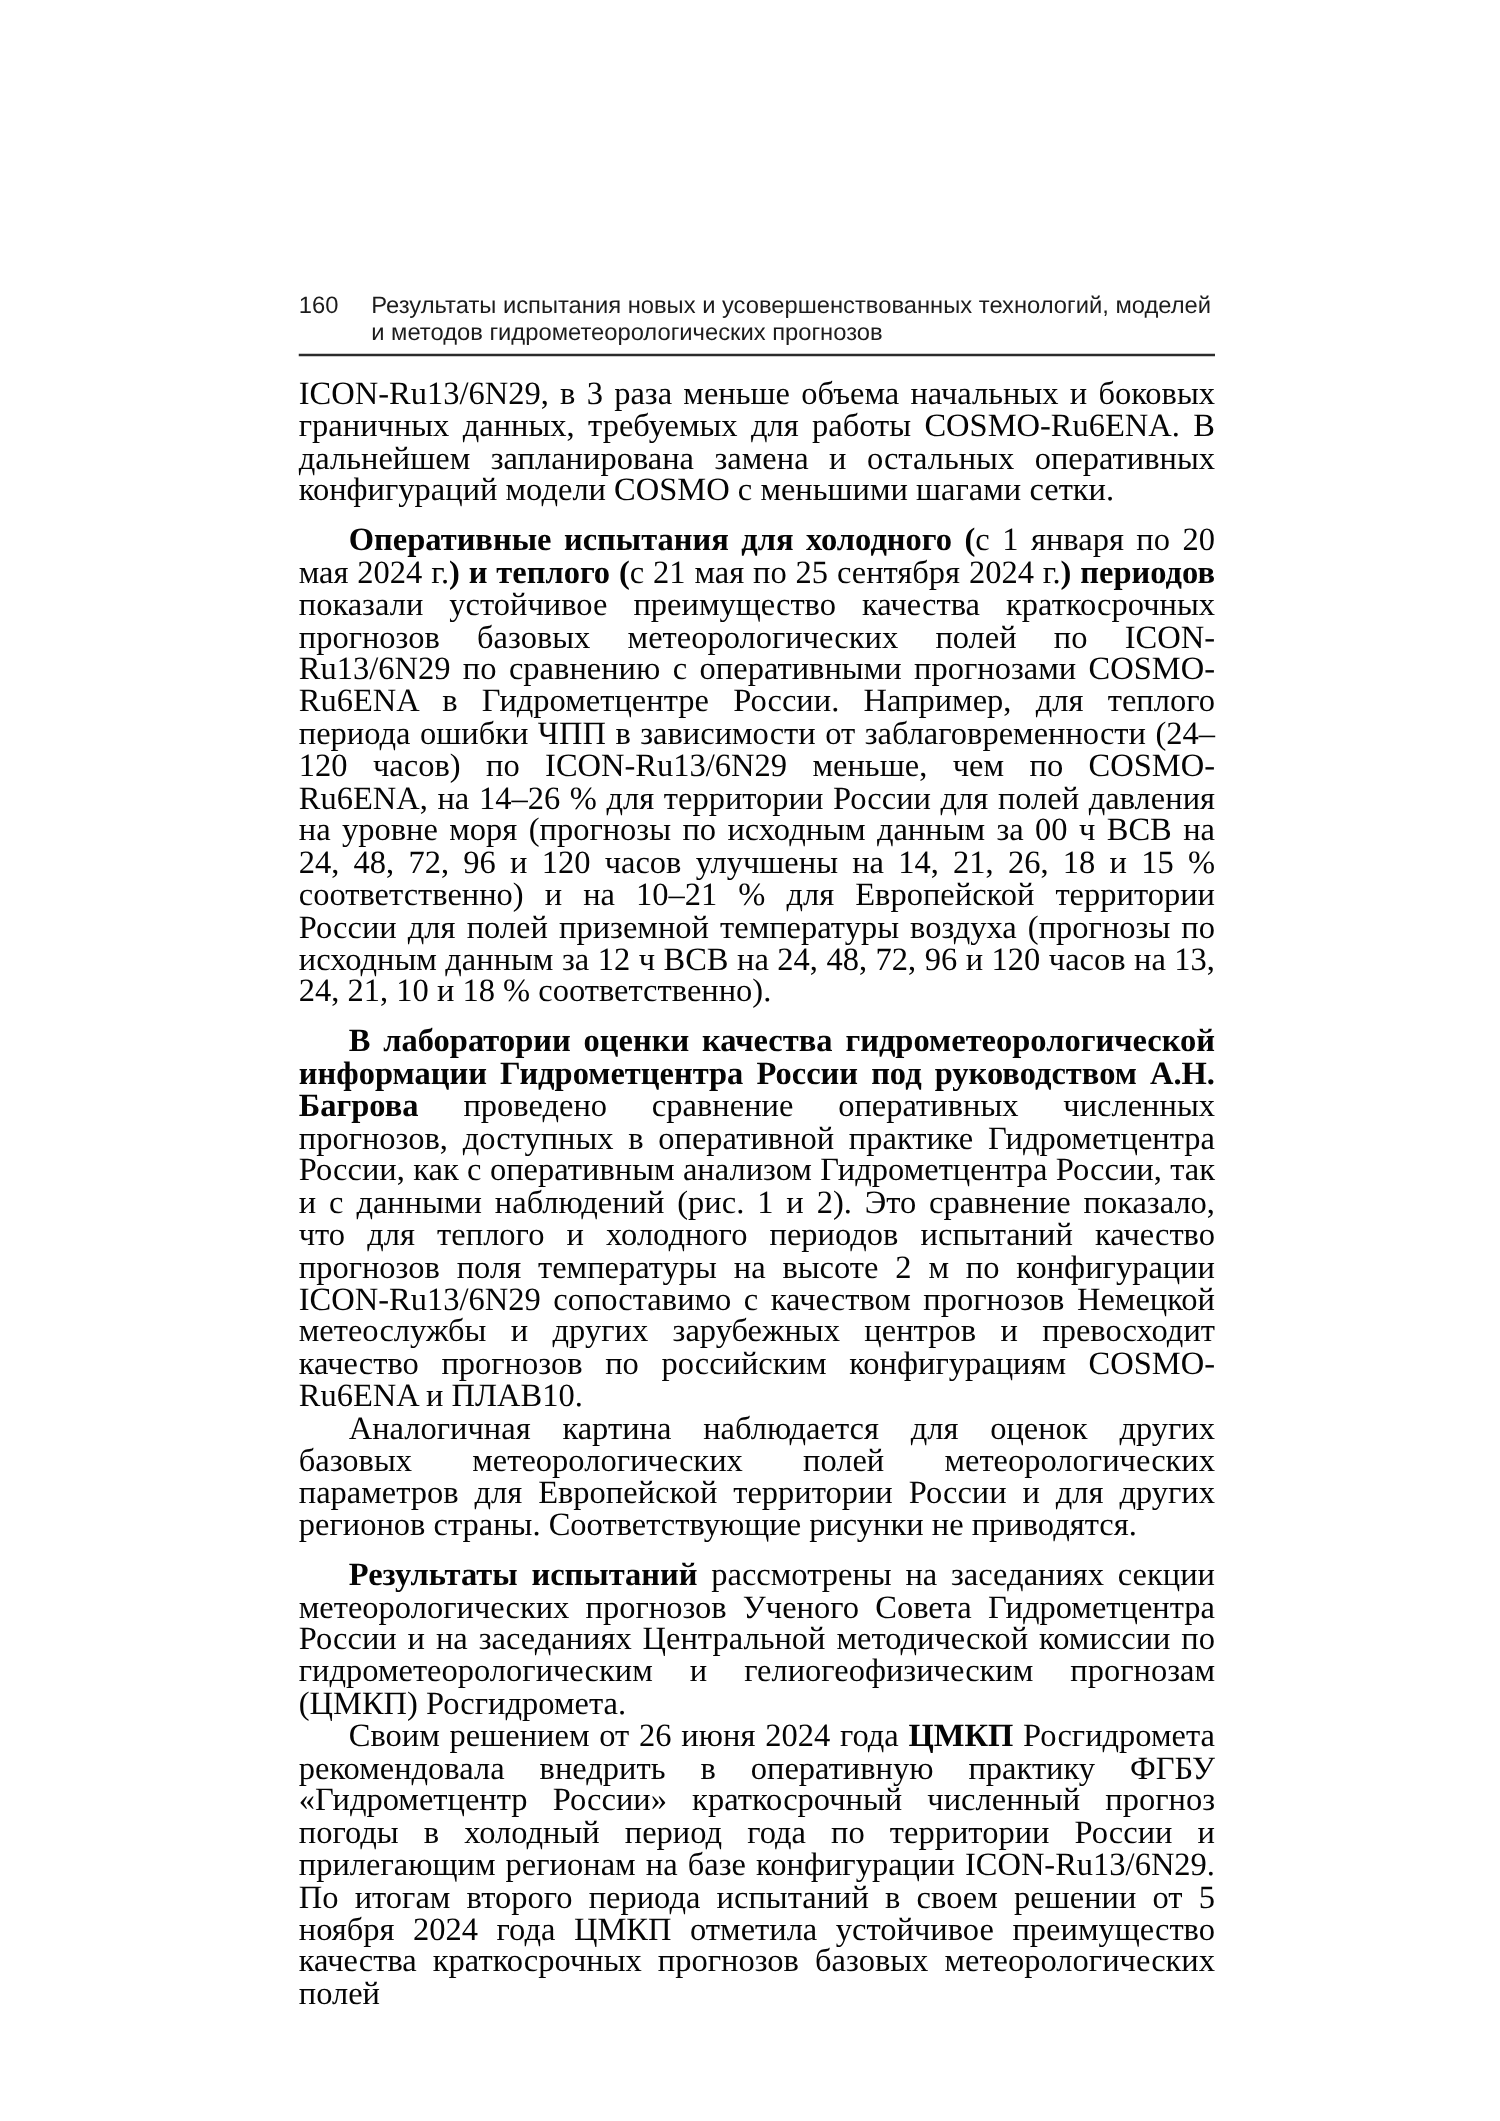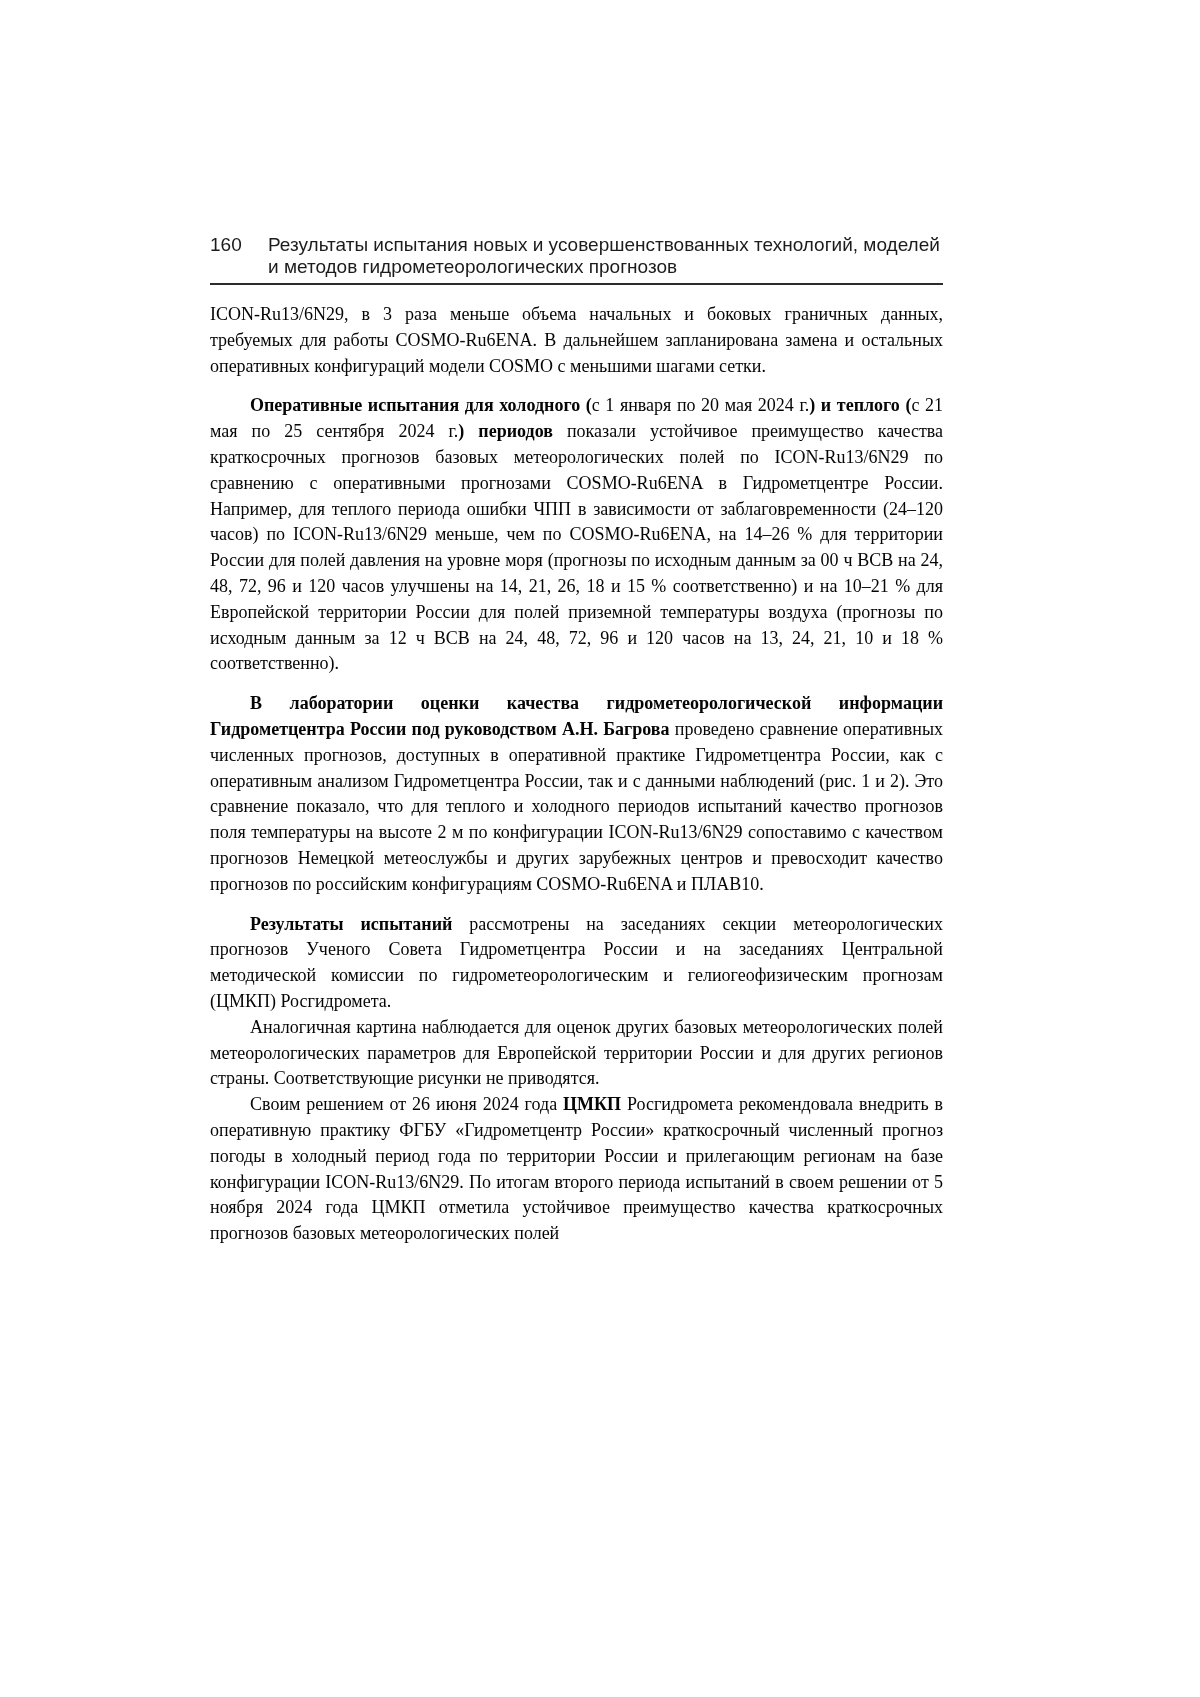--- a/index.html
+++ b/index.html
@@ -9,21 +9,21 @@
   }
   .page {
     position: relative;
     width: 1200px;
     height: 1697px;
     background: #ffffff;
     overflow: hidden;
   }
   .content {
     position: absolute;
-    left: 210px;
+    left: 239px;
     top: 234px;
     width: 733px;
   }
   
   .running-header {
     display: flex;
     align-items: flex-start;
     font-family: "Liberation Sans", sans-serif;
     font-size: 19px;
     line-height: 22px;
@@ -39,21 +39,21 @@
   }
   .header-rule {
     border-bottom: 2.5px solid #2b2b2b;
     margin-top: 5px;
     width: 733px;
   }
   
   .doc-body {
     margin-top: 17px;
     font-family: "Liberation Serif", serif;
-    font-size: 18px;
+    font-size: 26px;
     line-height: 25.8px;
     text-align: justify;
     color: #050505;
   }
   .doc-body p.para {
     margin: 0;
     padding: 0;
   }
   .doc-body p.indent {
     text-indent: 40px;
@@ -75,19 +75,19 @@
       <div class="page-num">160</div>
       <div class="running-title">Результаты испытания новых и усовершенствованных технологий, моделей и методов гидрометеорологических прогнозов</div>
     </div>
 
     <div class="header-rule"></div>
 
     <div class="doc-body">
         <p class="para"><span>ICON-Ru13/6N29, в 3 раза меньше объема начальных и боковых граничных данных, требуемых для работы COSMO-Ru6ENA. В дальнейшем запланирована замена и остальных оперативных конфигураций модели COSMO с меньшими шагами сетки.</span></p>
         <p class="para indent space-before"><b>Оперативные испытания для холодного (</b><span>с 1 января по 20 мая 2024 г.</span><b>) и теплого (</b><span>с 21 мая по 25 сентября 2024 г.</span><b>) периодов</b><span> показали устойчивое преимущество качества краткосрочных прогнозов базовых метеорологических полей по ICON-Ru13/6N29 по сравнению с оперативными прогнозами COSMO-Ru6ENA в Гидрометцентре России. Например, для теплого периода ошибки ЧПП в зависимости от заблаговременности (24–120 часов) по ICON-Ru13/6N29 меньше, чем по COSMO-Ru6ENA, на 14–26 % для территории России для полей давления на уровне моря (прогнозы по исходным данным за 00 ч ВСВ на 24, 48, 72, 96 и 120 часов улучшены на 14, 21, 26, 18 и 15 % соответственно) и на 10–21 % для Европейской территории России для полей приземной температуры воздуха (прогнозы по исходным данным за 12 ч ВСВ на 24, 48, 72, 96 и 120 часов на 13, 24, 21, 10 и 18 % соответственно).</span></p>
         <p class="para indent space-before"><b>В лаборатории оценки качества гидрометеорологической информации Гидрометцентра России под руководством А.Н. Багрова</b><span> проведено сравнение оперативных численных прогнозов, доступных в оперативной практике Гидрометцентра России, как с оперативным анализом Гидрометцентра России, так и с данными наблюдений (рис. 1 и 2). Это сравнение показало, что для теплого и холодного периодов испытаний качество прогнозов поля температуры на высоте 2 м по конфигурации ICON-Ru13/6N29 сопоставимо с качеством прогнозов Немецкой метеослужбы и других зарубежных центров и превосходит качество прогнозов по российским конфигурациям COSMO-Ru6ENA и ПЛАВ10.</span></p>
+        <p class="para indent"><span>Аналогичная картина наблюдается для оценок других базовых метеорологических полей метеорологических параметров для Европейской территории России и для других регионов страны. Соответствующие рисунки не приводятся.</span></p>
         <p class="para indent space-before"><b>Результаты испытаний</b><span> рассмотрены на заседаниях секции метеорологических прогнозов Ученого Совета Гидрометцентра России и на заседаниях Центральной методической комиссии по гидрометеорологическим и гелиогеофизическим прогнозам (ЦМКП) Росгидромета.</span></p>
-        <p class="para indent"><span>Аналогичная картина наблюдается для оценок других базовых метеорологических полей метеорологических параметров для Европейской территории России и для других регионов страны. Соответствующие рисунки не приводятся.</span></p>
         <p class="para indent"><span>Своим решением от 26 июня 2024 года </span><b>ЦМКП</b><span> Росгидромета рекомендовала внедрить в оперативную практику ФГБУ «Гидрометцентр России» краткосрочный численный прогноз погоды в холодный период года по территории России и прилегающим регионам на базе конфигурации ICON-Ru13/6N29. По итогам второго периода испытаний в своем решении от 5 ноября 2024 года ЦМКП отметила устойчивое преимущество качества краткосрочных прогнозов базовых метеорологических полей</span></p>
       </div>
 
   </div>
 </div>
 
 </body></html>

